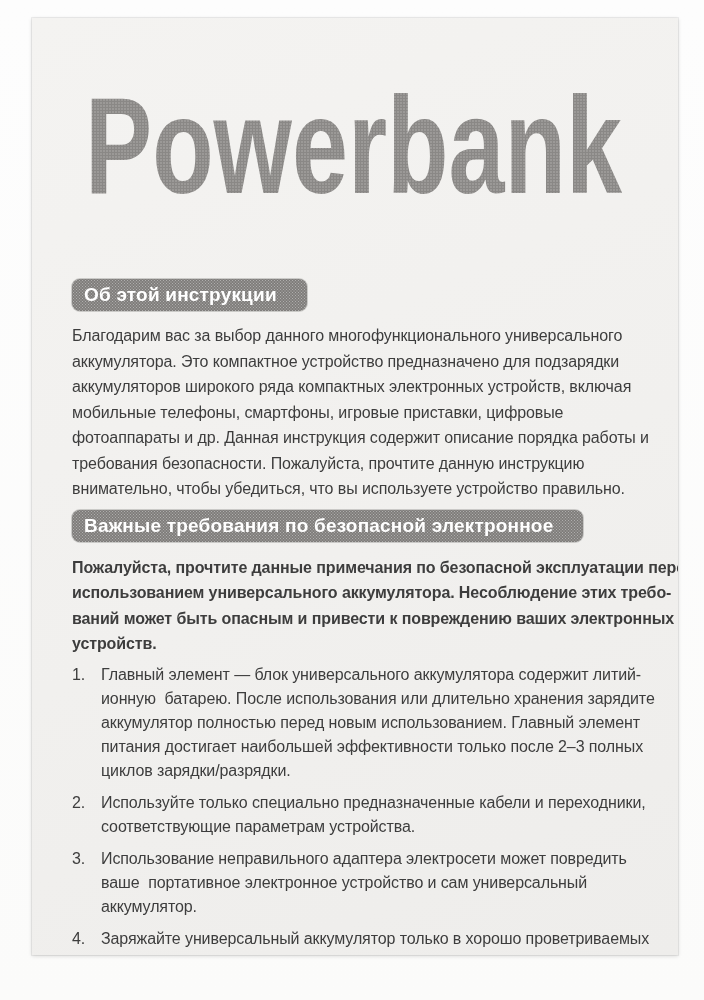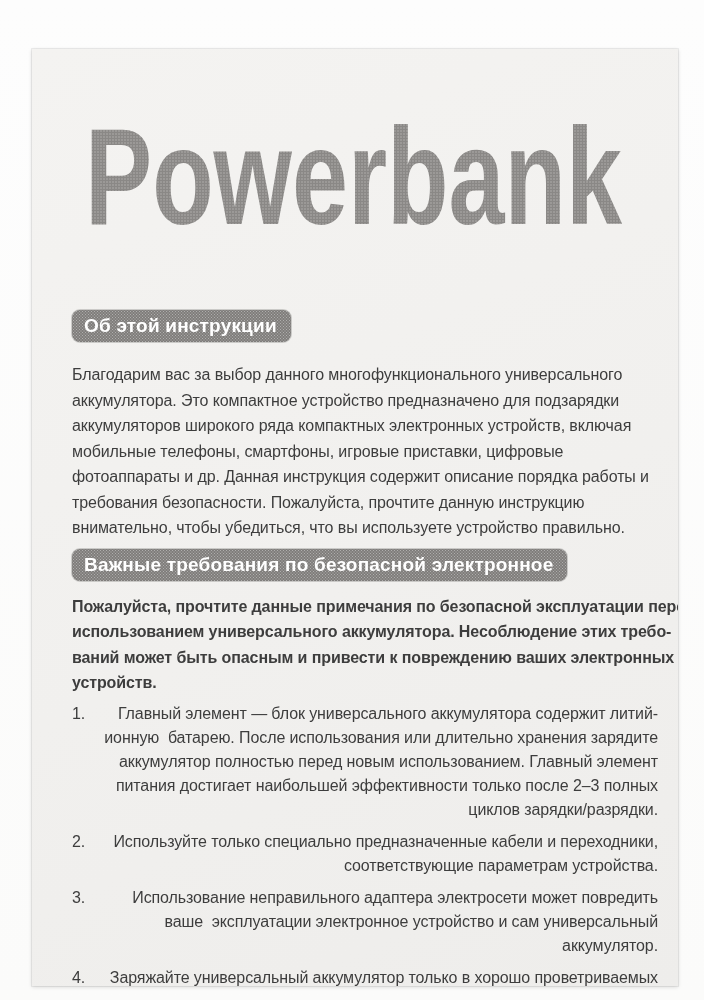--- a/index.html
+++ b/index.html
@@ -13,21 +13,21 @@
   }
   .canvas {
     position: relative;
     width: 704px;
     height: 1000px;
     background: linear-gradient(180deg, #fdfdfd 0%, #fbfbfa 100%);
   }
   .page {
     position: absolute;
     left: 32px;
-    top: 49px;
+    top: 18px;
     width: 646px;
     height: 937px;
     background: linear-gradient(155deg, #f4f3f1 0%, #f1f0ee 55%, #eeedeb 100%);
     box-shadow: 0 1px 4px rgba(0,0,0,0.15), 0 0 0 1px rgba(0,0,0,0.06);
     overflow: hidden;
     box-sizing: border-box;
     padding: 0 20px 0 40px;
   }
   .title-svg {
     display: block;
@@ -39,36 +39,36 @@
   }
   .section-bar {
     display: inline-block;
     background-color: #8d8b89;
     background-image: radial-gradient(circle, rgba(255,255,255,0.30) 0.7px, rgba(0,0,0,0.10) 1px, transparent 1.2px);
     background-size: 3px 3px;
     color: #ffffff;
     font-weight: bold;
     font-size: 19px;
     line-height: 22px;
-    padding: 5px 14px 5px 12px;
+    padding: 5px 30px 5px 12px;
     border-radius: 8px;
     box-shadow: 0 0 0 1px rgba(130,128,126,0.35);
     letter-spacing: 0.2px;
   }
   .bar-about   { margin-top: 71px; }
   .bar-safety  { margin-top: 8px; }
   .body-text {
     color: #3d3d3d;
     font-size: 16px;
     line-height: 25.5px;
     letter-spacing: -0.1px;
     white-space: pre;
     margin: 0;
   }
-  .p-about  { margin-top: 20px; }
+  .p-about  { margin-top: 12px; }
   .p-safety { margin-top: 13px; font-weight: bold; }
   .safety-list {
     list-style: none;
     margin: 6px 0 0 0;
     padding: 0;
   }
   .safety-list li {
     display: flex;
     margin: 0 0 8px 0;
     color: #3d3d3d;
@@ -76,21 +76,20 @@
     line-height: 24px;
     letter-spacing: -0.1px;
   }
   .li-num {
     flex: 0 0 29px;
     width: 29px;
   }
   .li-text {
     flex: 1;
     white-space: pre;
-    text-align: right;
   }
 </style>
 </head>
 <body>
 
 <div class="canvas">
   <div class="page">
 
     <svg class="title-svg" width="545" height="145" viewBox="0 0 545 145">
       <defs>
@@ -130,21 +129,21 @@
 циклов зарядки/разрядки.</span>
         </li>
         <li>
           <span class="li-num">2.</span>
           <span class="li-text">Используйте только специально предназначенные кабели и переходники,
 соответствующие параметрам устройства.</span>
         </li>
         <li>
           <span class="li-num">3.</span>
           <span class="li-text">Использование неправильного адаптера электросети может повредить
-ваше  эксплуатации электронное устройство и сам универсальный
+ваше  портативное электронное устройство и сам универсальный
 аккумулятор.</span>
         </li>
         <li>
           <span class="li-num">4.</span>
           <span class="li-text">Заряжайте универсальный аккумулятор только в хорошо проветриваемых
 помещениях. Не оставляйте аккумулятор в холодных местах или местах</span>
         </li>
       </ol>
     </div>
 

